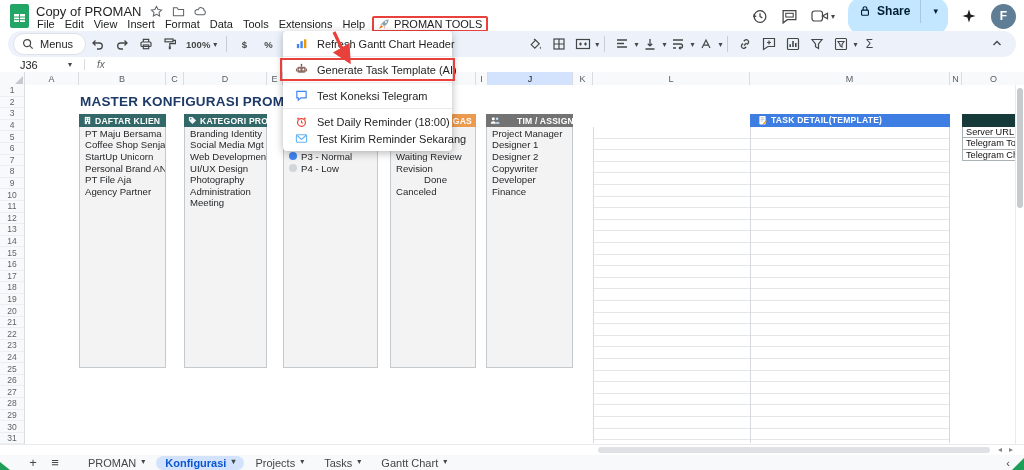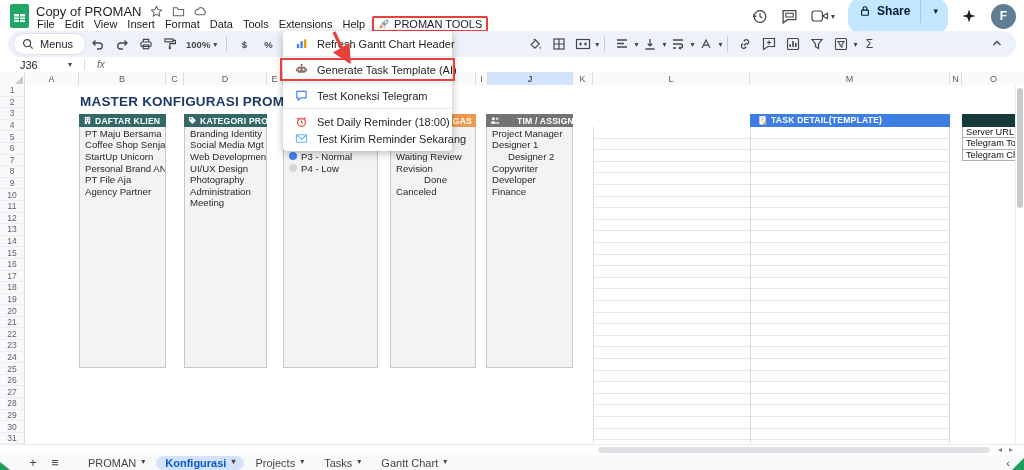--- a/index.html
+++ b/index.html
@@ -513,21 +513,21 @@
             </span>
             <span>TIM / ASSIGNEE</span>
           </div>
           <div class="sec-body"></div>
           <div class="sec-item" style="top: 13.5px;">
             <span>Project Manager</span>
           </div>
           <div class="sec-item" style="top: 25.1px;">
             <span>Designer 1</span>
           </div>
-          <div class="sec-item" style="top: 36.7px; margin-left: 16px;">
+          <div class="sec-item" style="top: 36.7px;">
             <span>Designer 2</span>
           </div>
           <div class="sec-item" style="top: 48.3px;">
             <span>Copywriter</span>
           </div>
           <div class="sec-item" style="top: 59.9px;">
             <span>Developer</span>
           </div>
           <div class="sec-item" style="top: 71.5px;">
             <span>Finance</span>

